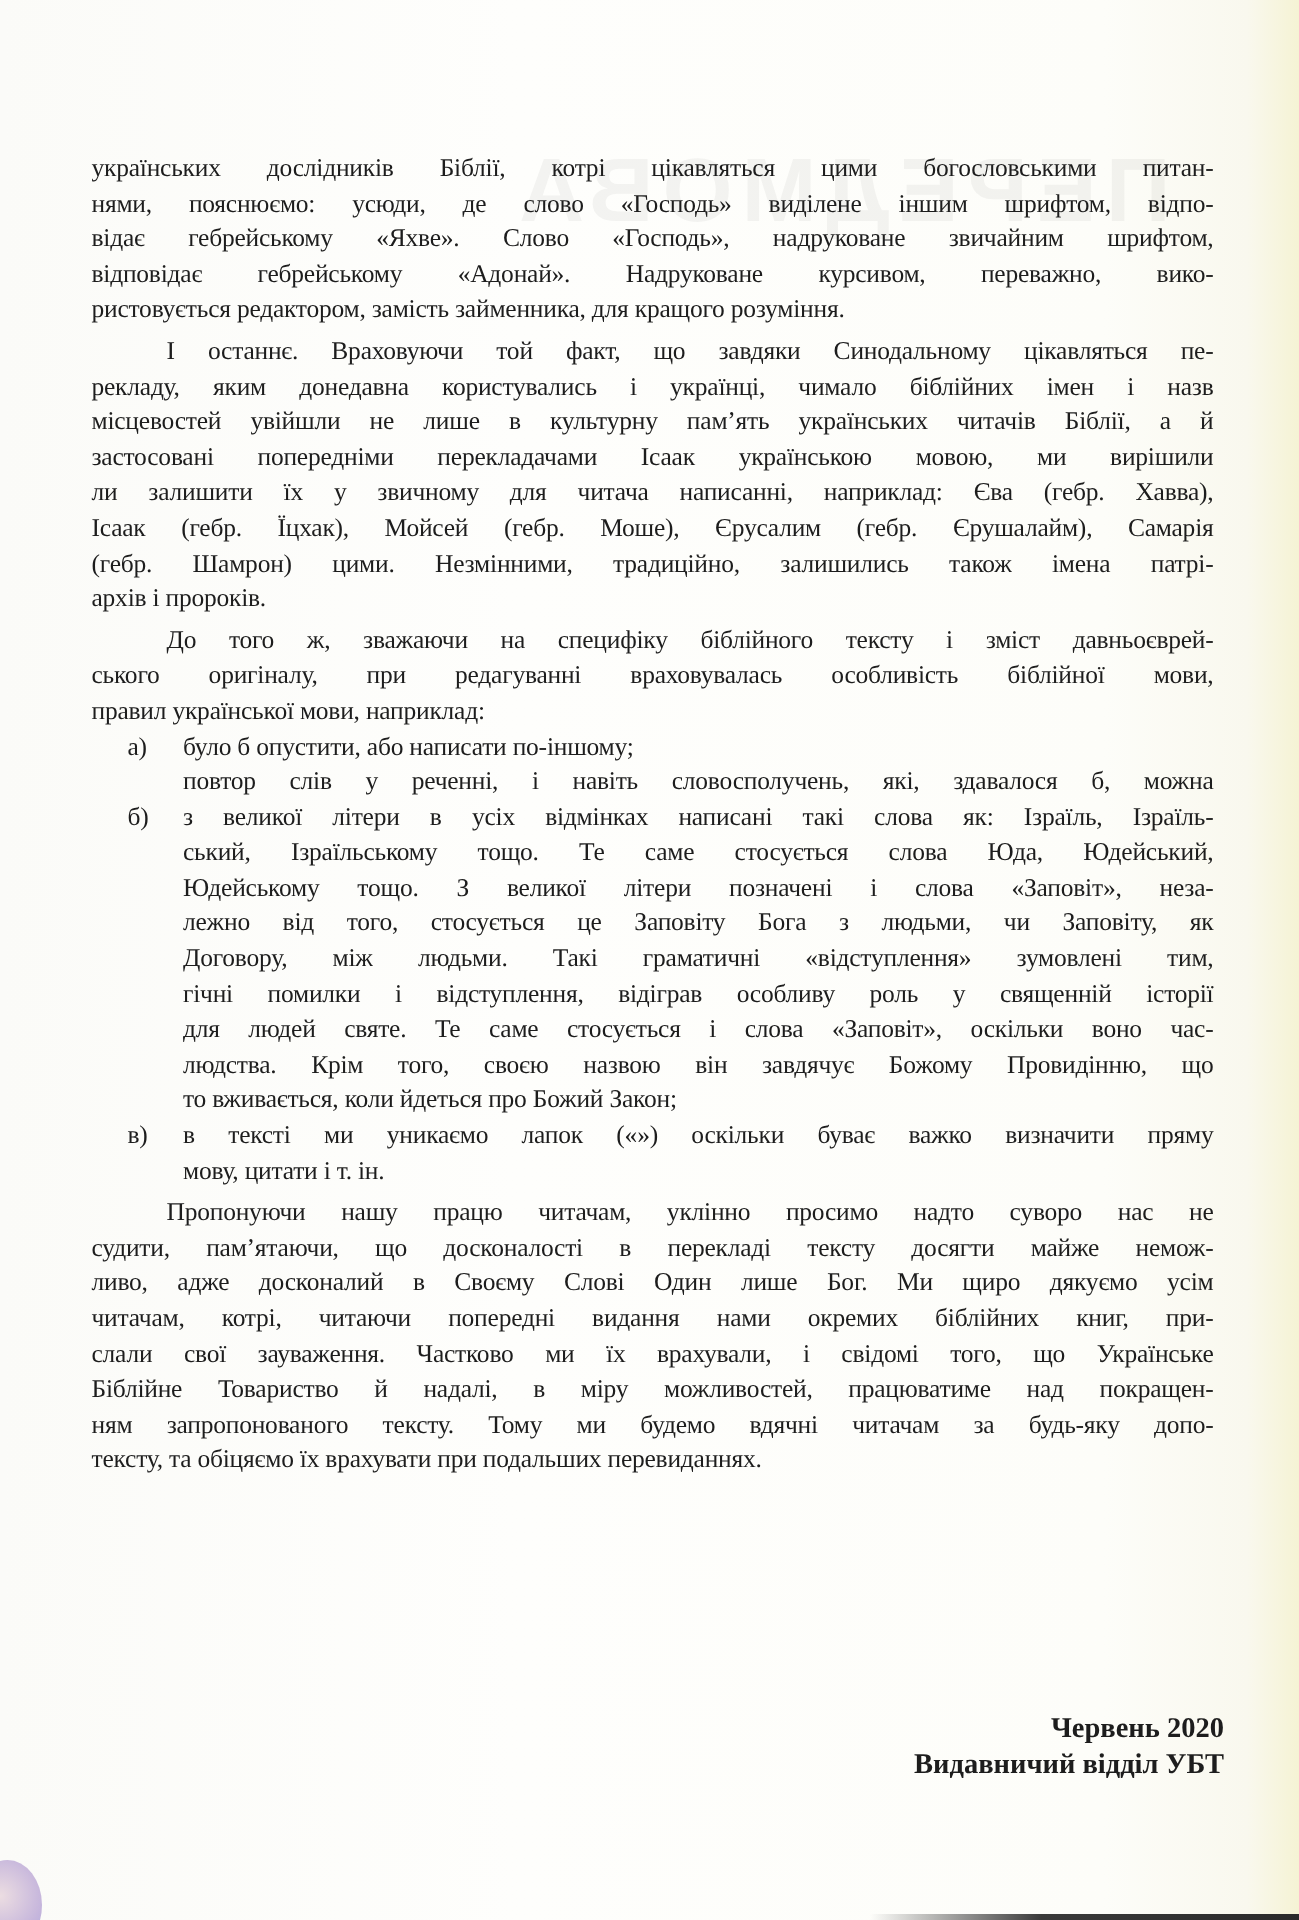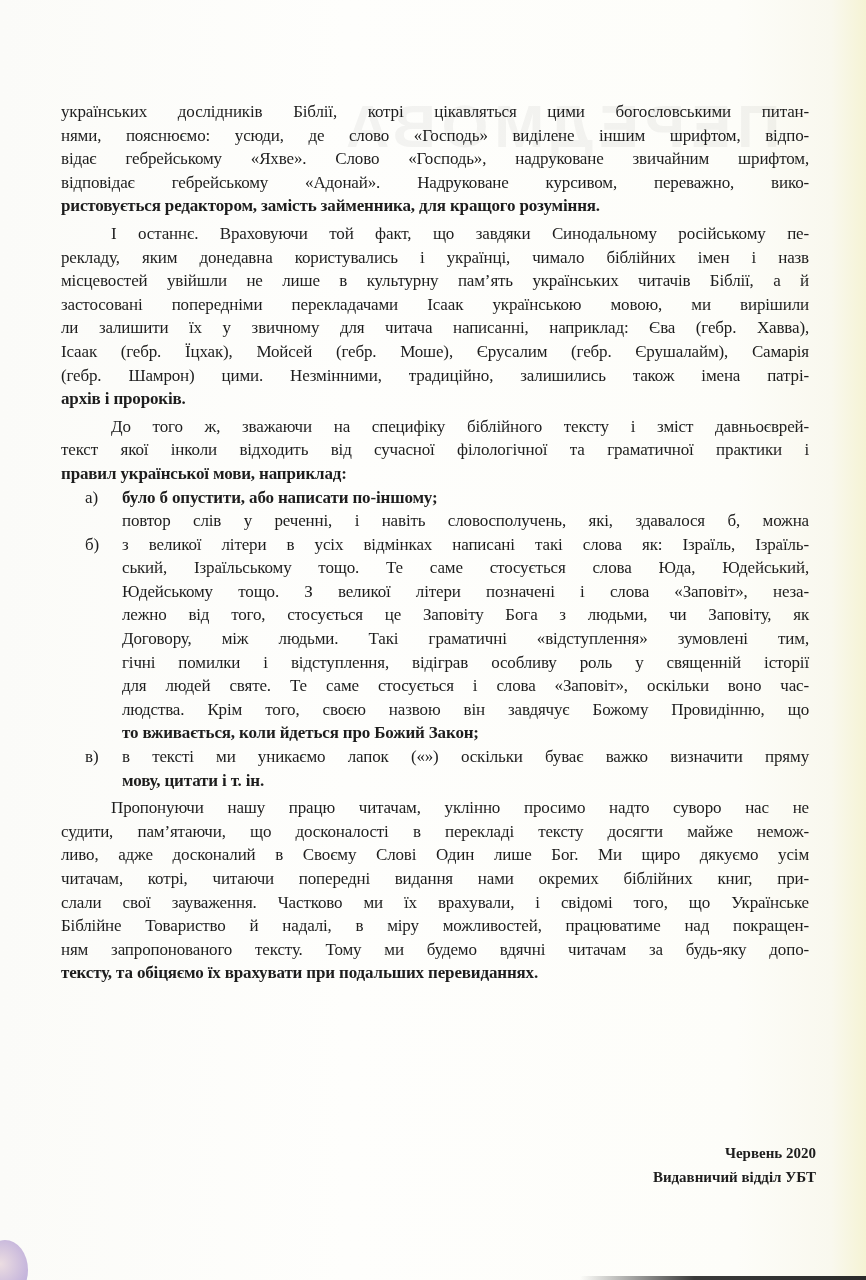--- a/index.html
+++ b/index.html
@@ -17,28 +17,28 @@
       position: absolute; left: 340px; top: 92px; font-size: 60px; letter-spacing: 6px;
       color: rgba(120,120,120,0.08); font-family: "Liberation Sans", sans-serif; font-weight: bold;
       transform: scaleX(-1);
     }
     .text {
       position: absolute; left: 61px; top: 100px; width: 748px;
       font-size: 17px; line-height: 23.6px; text-align: justify;
       letter-spacing: -0.15px;
     }
     .line { display: block; white-space: nowrap; text-align-last: justify; }
-    .line.last { text-align-last: left; font-weight: bold; }
+    .line.last { text-align-last: left; }
     .indent { padding-left: 50px; }
     .list-item { position: relative; padding-left: 61px; }
     .list-item .marker { position: absolute; left: 24px; top: 0; }
     .p-gap { height: 4px; }
     .signature {
       position: absolute; right: 50px; top: 1141px; text-align: right;
-      font-size: 15px; line-height: 24px; font-weight: bold;
+      font-size: 19px; line-height: 24px; font-weight: bold;
     }
     .finger {
       position: absolute; left: -18px; top: 1240px; width: 46px; height: 60px;
       border-radius: 50%;
       background: radial-gradient(circle at 40% 40%, #e8d6dc 0%, #b9a5d5 60%, #8f8fd8 100%);
       opacity: 0.8;
     }
     .shadow-bottom {
       position: absolute; left: 580px; top: 1276px; width: 286px; height: 4px;
       background: linear-gradient(90deg, rgba(40,40,40,0) 0%, #3a3a3a 40%, #2a2a2a 100%);
@@ -55,34 +55,34 @@
     <div>
       <span class="line">українських дослідників Біблії, котрі цікавляться цими богословськими питан-</span>
       <span class="line">нями, пояснюємо: усюди, де слово «Господь» виділене іншим шрифтом, відпо-</span>
       <span class="line">відає гебрейському «Яхве». Слово «Господь», надруковане звичайним шрифтом,</span>
       <span class="line">відповідає гебрейському «Адонай». Надруковане курсивом, переважно, вико-</span>
       <span class="line last">ристовується редактором, замість займенника, для кращого розуміння.</span>
     </div>
     <div class="p-gap"></div>
 
     <div>
-      <span class="line indent">І останнє. Враховуючи той факт, що завдяки Синодальному російському пе-</span>
+      <span class="line indent">І останнє. Враховуючи той факт, що завдяки Синодальному цікавляться пе-</span>
       <span class="line">рекладу, яким донедавна користувались і українці, чимало біблійних імен і назв</span>
       <span class="line">місцевостей увійшли не лише в культурну пам’ять українських читачів Біблії, а й</span>
       <span class="line">застосовані попередніми перекладачами Ісаак українською мовою, ми вирішили</span>
       <span class="line">ли залишити їх у звичному для читача написанні, наприклад: Єва (гебр. Хавва),</span>
       <span class="line">Ісаак (гебр. Їцхак), Мойсей (гебр. Моше), Єрусалим (гебр. Єрушалайм), Самарія</span>
       <span class="line">(гебр. Шамрон) цими. Незмінними, традиційно, залишились також імена патрі-</span>
       <span class="line last">архів і пророків.</span>
     </div>
     <div class="p-gap"></div>
 
     <div>
       <span class="line indent">До того ж, зважаючи на специфіку біблійного тексту і зміст давньоєврей-</span>
-      <span class="line">текст якої інколи відходить від сучасної філологічної та граматичної практики і</span>
+      <span class="line">ського оригіналу, при редагуванні враховувалась особливість біблійної мови,</span>
       <span class="line last">правил української мови, наприклад:</span>
     </div>
 
     <div>
       <div class="list-item">
         <span class="marker">а)</span>
         <span class="line last">було б опустити, або написати по-іншому;</span>
         <span class="line"> повтор слів у реченні, і навіть словосполучень, які, здавалося б, можна</span>
       </div>
       <div class="list-item">

